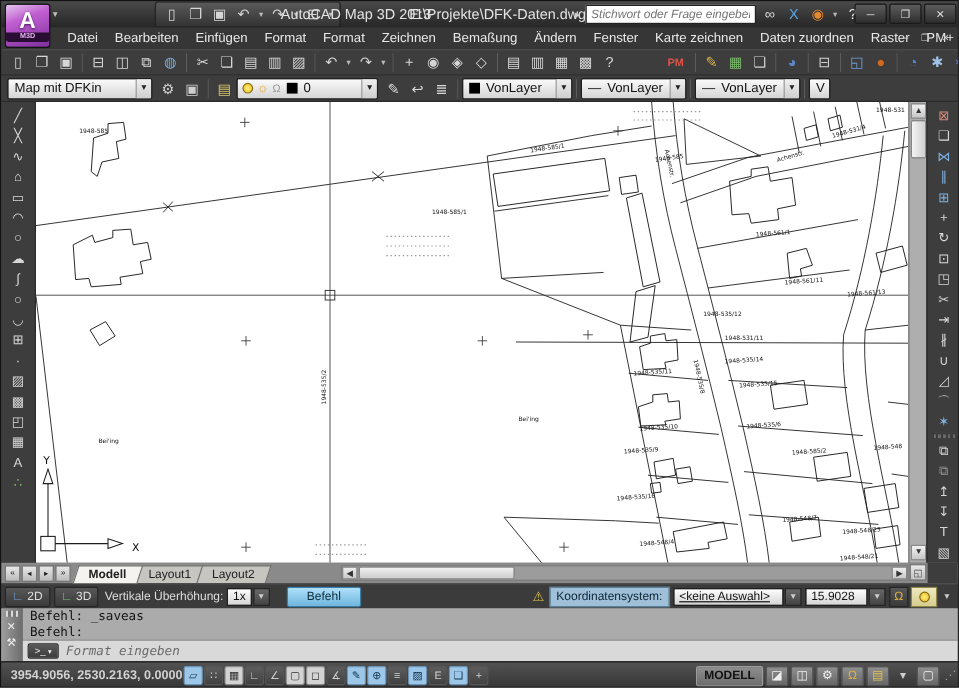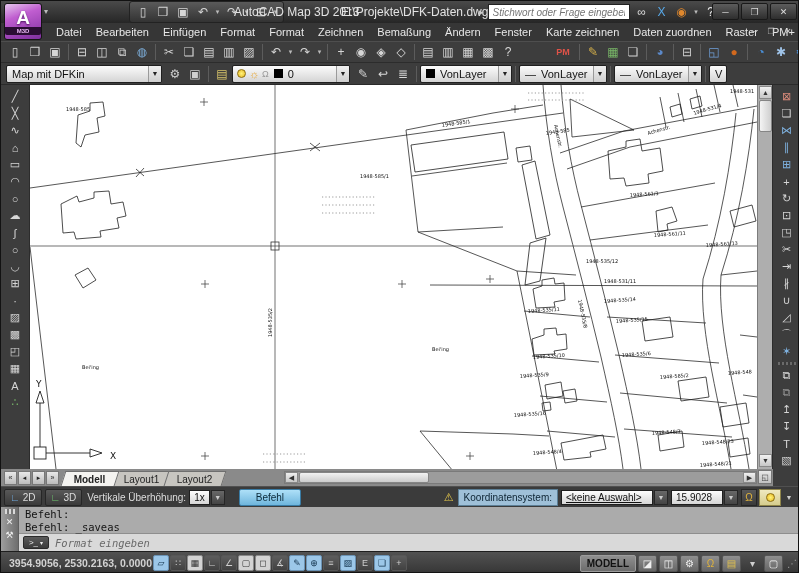--- a/index.html
+++ b/index.html
@@ -387,21 +387,21 @@
         <span class="tbtn">
           <span class="g" style="color: rgb(159, 195, 232);">✱</span>
         </span>
         <span class="tbtn">
           <span class="g" style="color: rgb(74, 144, 217);">⚙</span>
         </span>
       </span>
   </div>
 
   <div id="toolbar2">
-    <div class="combo" style="width:156px;">
+    <div class="combo" style="width:121px;">
       <span class="cval">Map mit DFKin</span>
       <span class="ca">▼</span>
     </div>
     <span style="display:flex;margin-left:3px;">
 
     <span class="tbtn">
           <span class="g" style="color: rgb(207, 207, 207);">⚙</span>
         </span>
         <span class="tbtn">
           <span class="g" style="color: rgb(207, 207, 207);">▣</span>
@@ -795,22 +795,22 @@
   </div>
 
   <div id="cmdarea">
     <div id="cmd-strip">
       <div class="dots"></div>
       <div class="sbtn">✕</div>
       <div class="sbtn">⚒</div>
     </div>
     <div id="cmd-right">
       <div id="cmd-history">
+        <div>Befehl: _saveas</div>
         <div>Befehl:</div>
-        <div>Befehl: _saveas</div>
       </div>
       <div id="cmd-input">
         <span id="prompt-btn">
           <span>&gt;_</span>
             <span style="font-size:6px;">▾</span>
         </span>
         <span id="cmd-placeholder">Format eingeben</span>
       </div>
     </div>
   </div>

